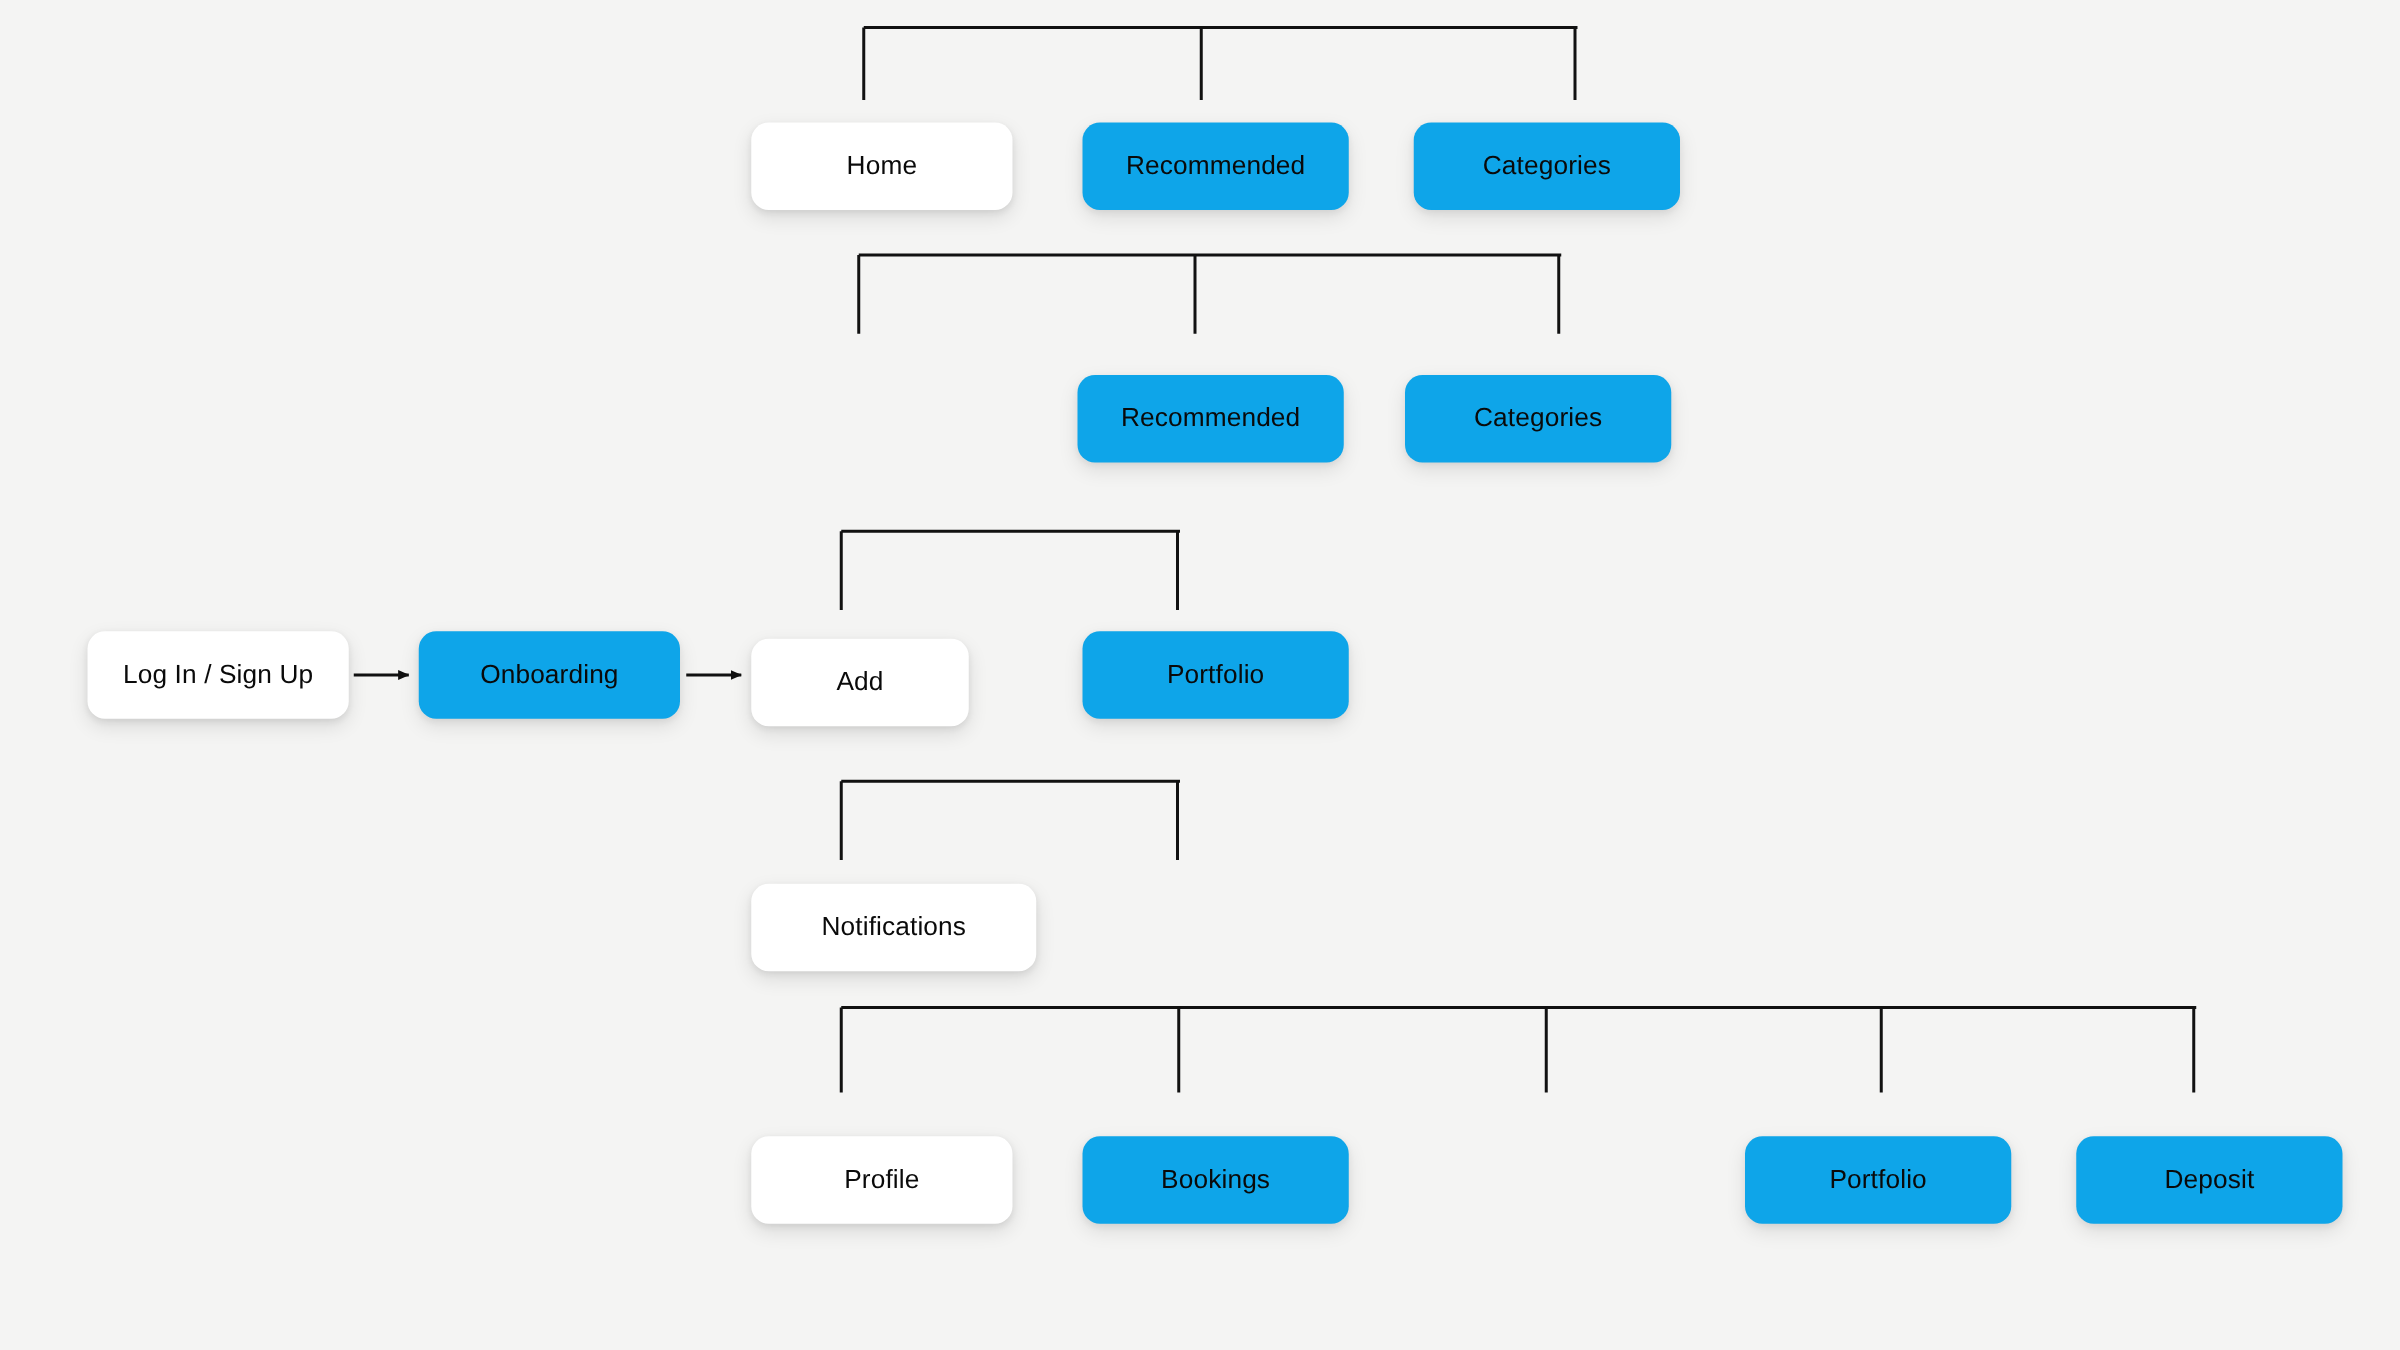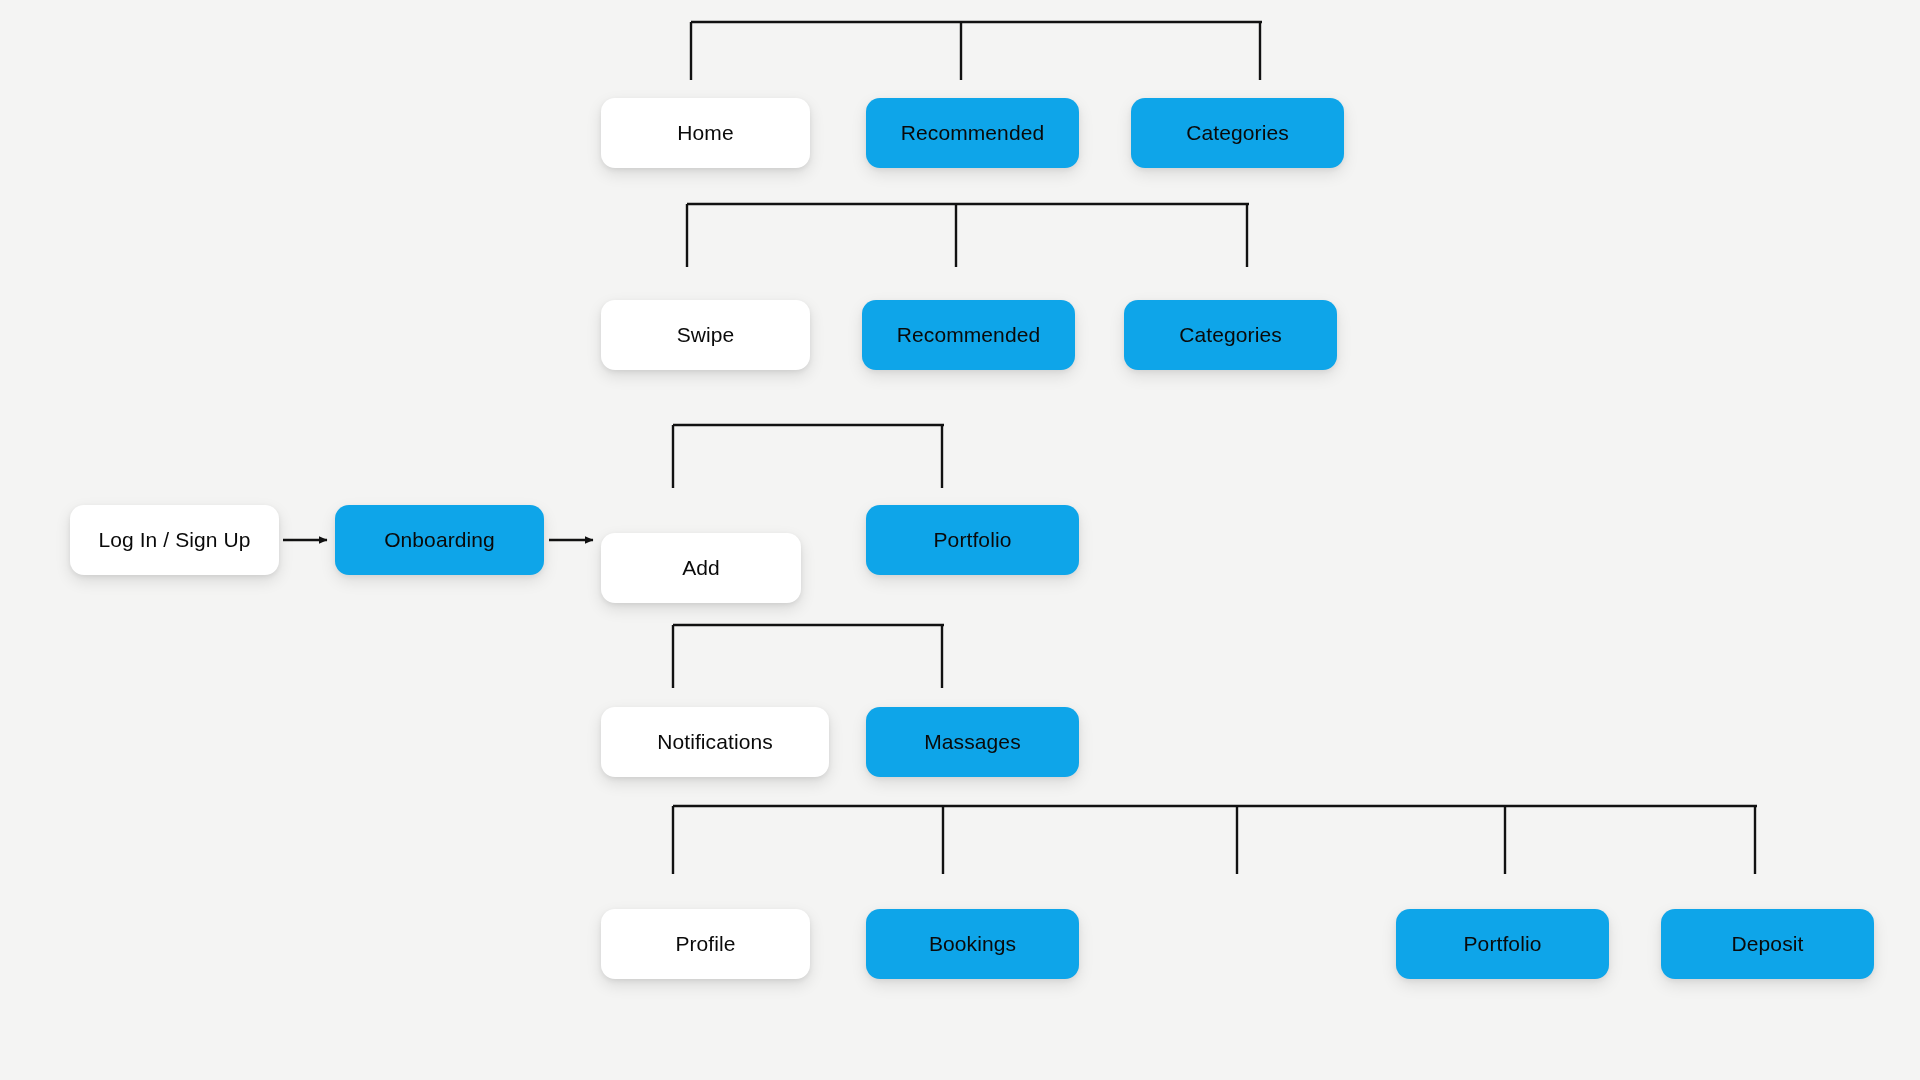--- a/index.html
+++ b/index.html
@@ -137,47 +137,41 @@
   </div>
 
   <div class="node secondary" style="left:866px; top:98px; width:213px;">
     <span class="label">Recommended</span>
   </div>
 
   <div class="node secondary" style="left:1131px; top:98px; width:213px;">
     <span class="label">Categories</span>
   </div>
 
-  <div class="node primary" style="left:601px; top:300px; width:209px;">
-    <span class="label">Swipe</span>
-  </div>
 
   <div class="node secondary" style="left:862px; top:300px; width:213px;">
     <span class="label">Recommended</span>
   </div>
 
   <div class="node secondary" style="left:1124px; top:300px; width:213px;">
     <span class="label">Categories</span>
   </div>
 
-  <div class="node primary" style="left:601px; top:533px; width:200px;">
+  <div class="node primary" style="left:601px; top:511px; width:174px;">
     <span class="label">Add</span>
   </div>
 
   <div class="node secondary" style="left:866px; top:505px; width:213px;">
     <span class="label">Portfolio</span>
   </div>
 
   <div class="node primary" style="left:601px; top:707px; width:228px;">
     <span class="label">Notifications</span>
   </div>
 
-  <div class="node secondary" style="left:866px; top:707px; width:213px;">
-    <span class="label">Massages</span>
-  </div>
 
   <div class="node secondary" style="left:866px; top:909px; width:213px;">
     <span class="label">Bookings</span>
   </div>
 
   <div class="node primary" style="left:601px; top:909px; width:209px;">
     <span class="label">Profile</span>
   </div>
 
 

